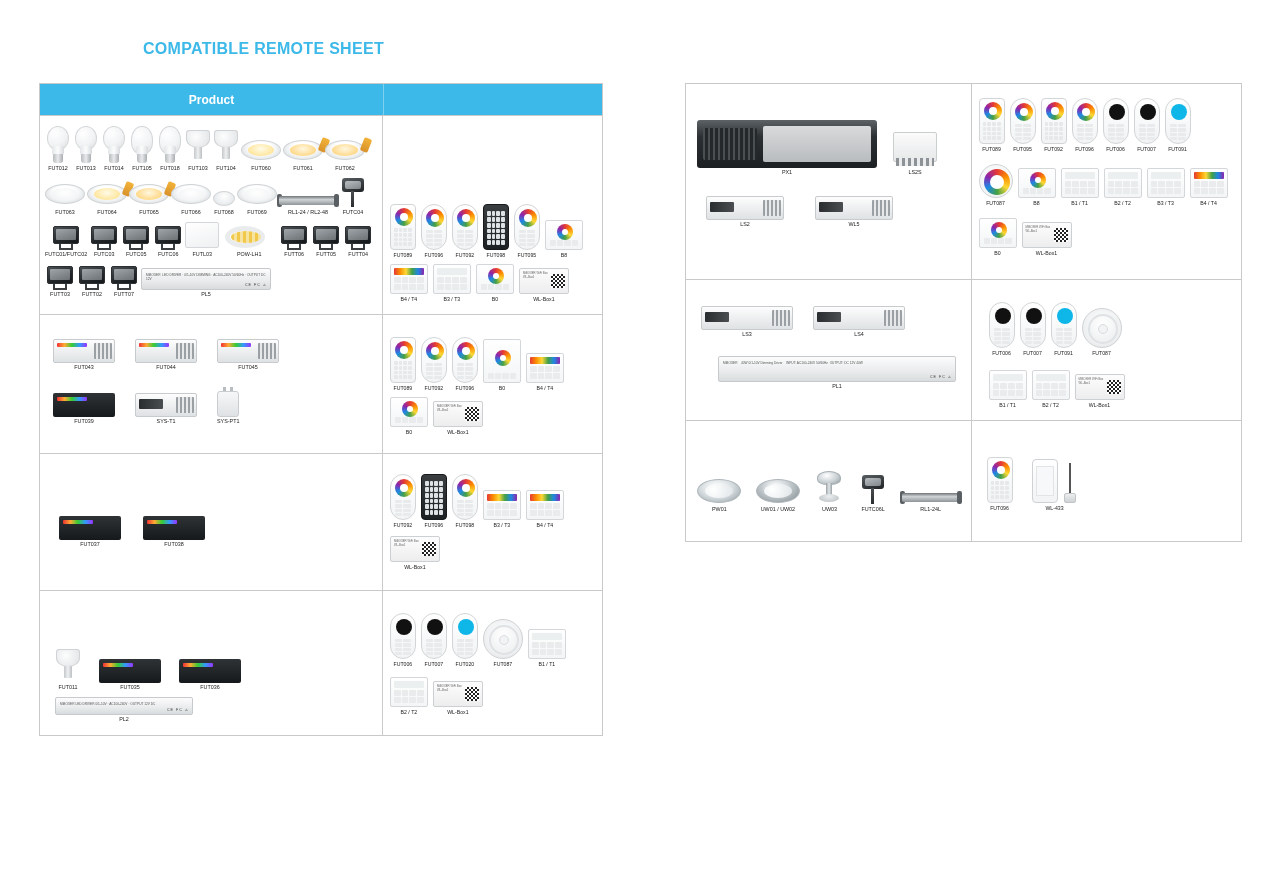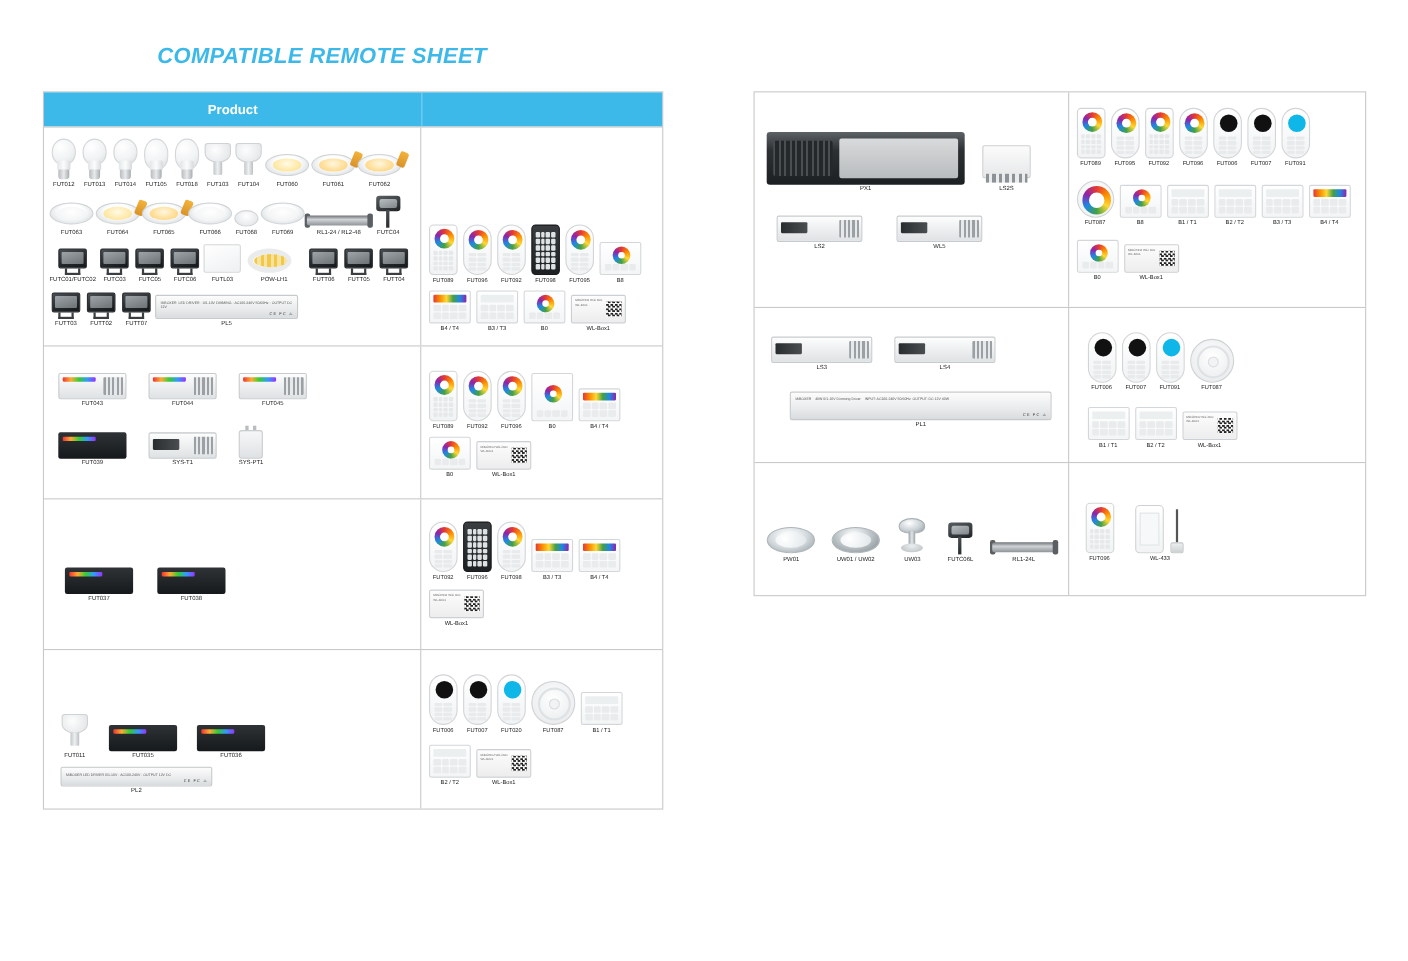--- a/index.html
+++ b/index.html
@@ -8,25 +8,24 @@
     background: #ffffff;
     width: 1280px; height: 874px;
     font-family: "Liberation Sans", sans-serif;
     overflow: hidden;
   }
   .page { position: relative; width: 1280px; height: 874px; }
 
   .title {
     position: absolute;
     left: 143px; top: 40px;
-    font-size: 20px;
+    font-size: 16px;
     font-weight: bold;
     color: #3cb9e8;
     letter-spacing: 0.3px;
-    font-style: italic;
   }
 
   
   .left-table {
     position: absolute;
     left: 39px; top: 83px;
     width: 564px;
     border: 1px solid #c9c9c9;
     border-collapse: collapse;
   }

